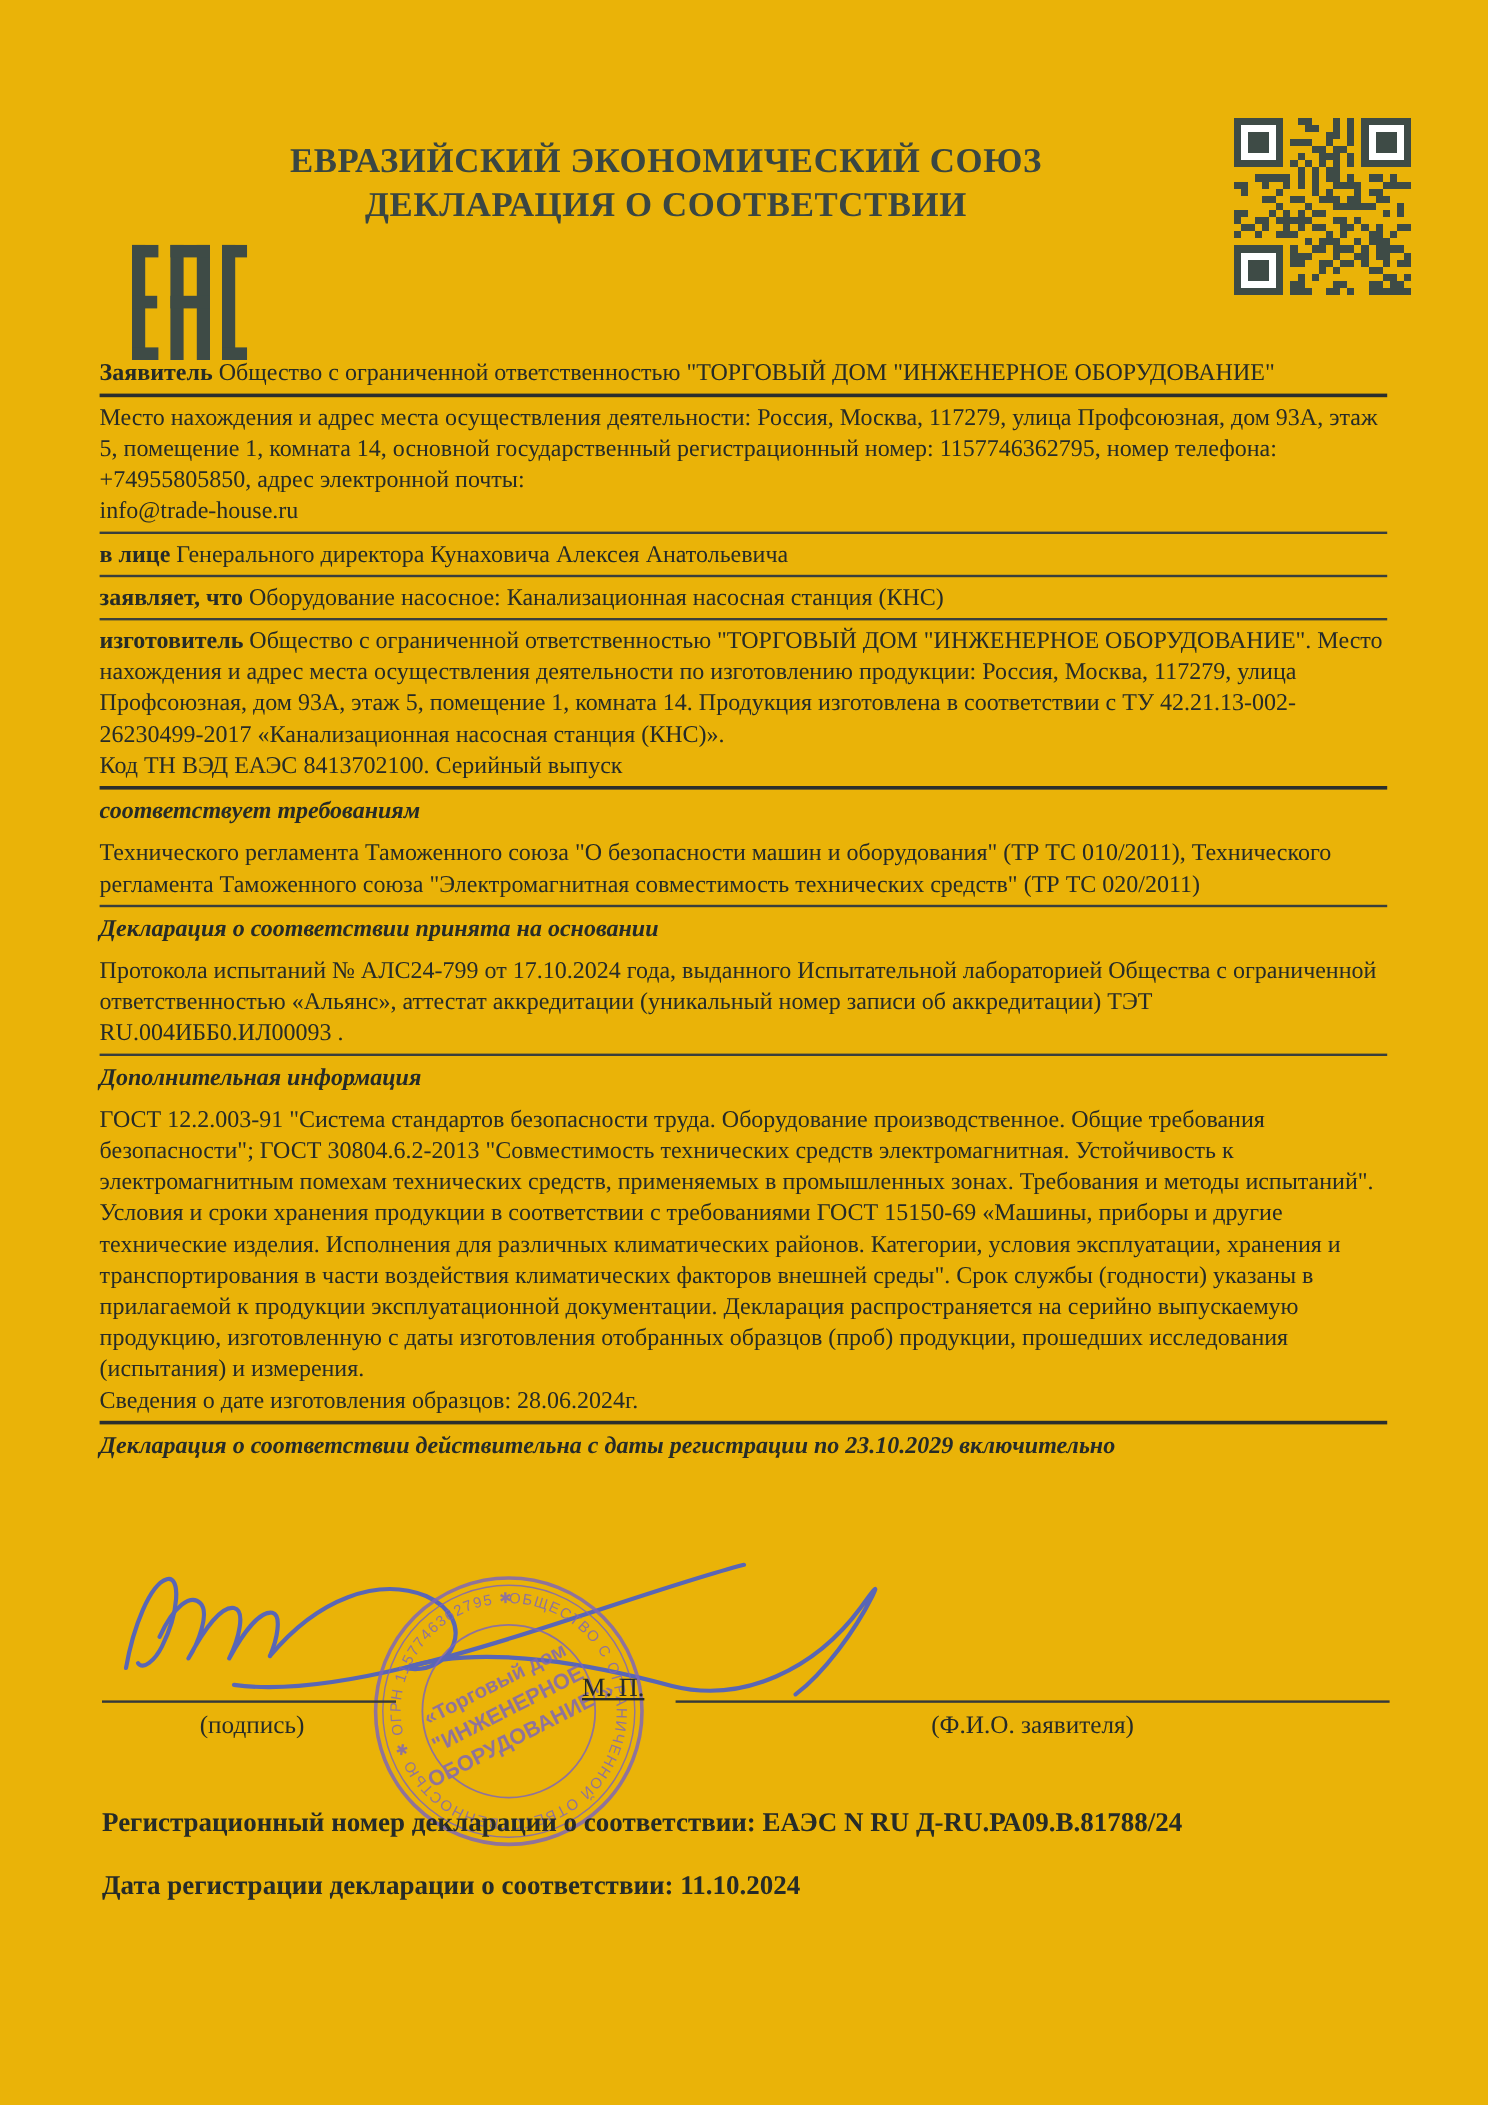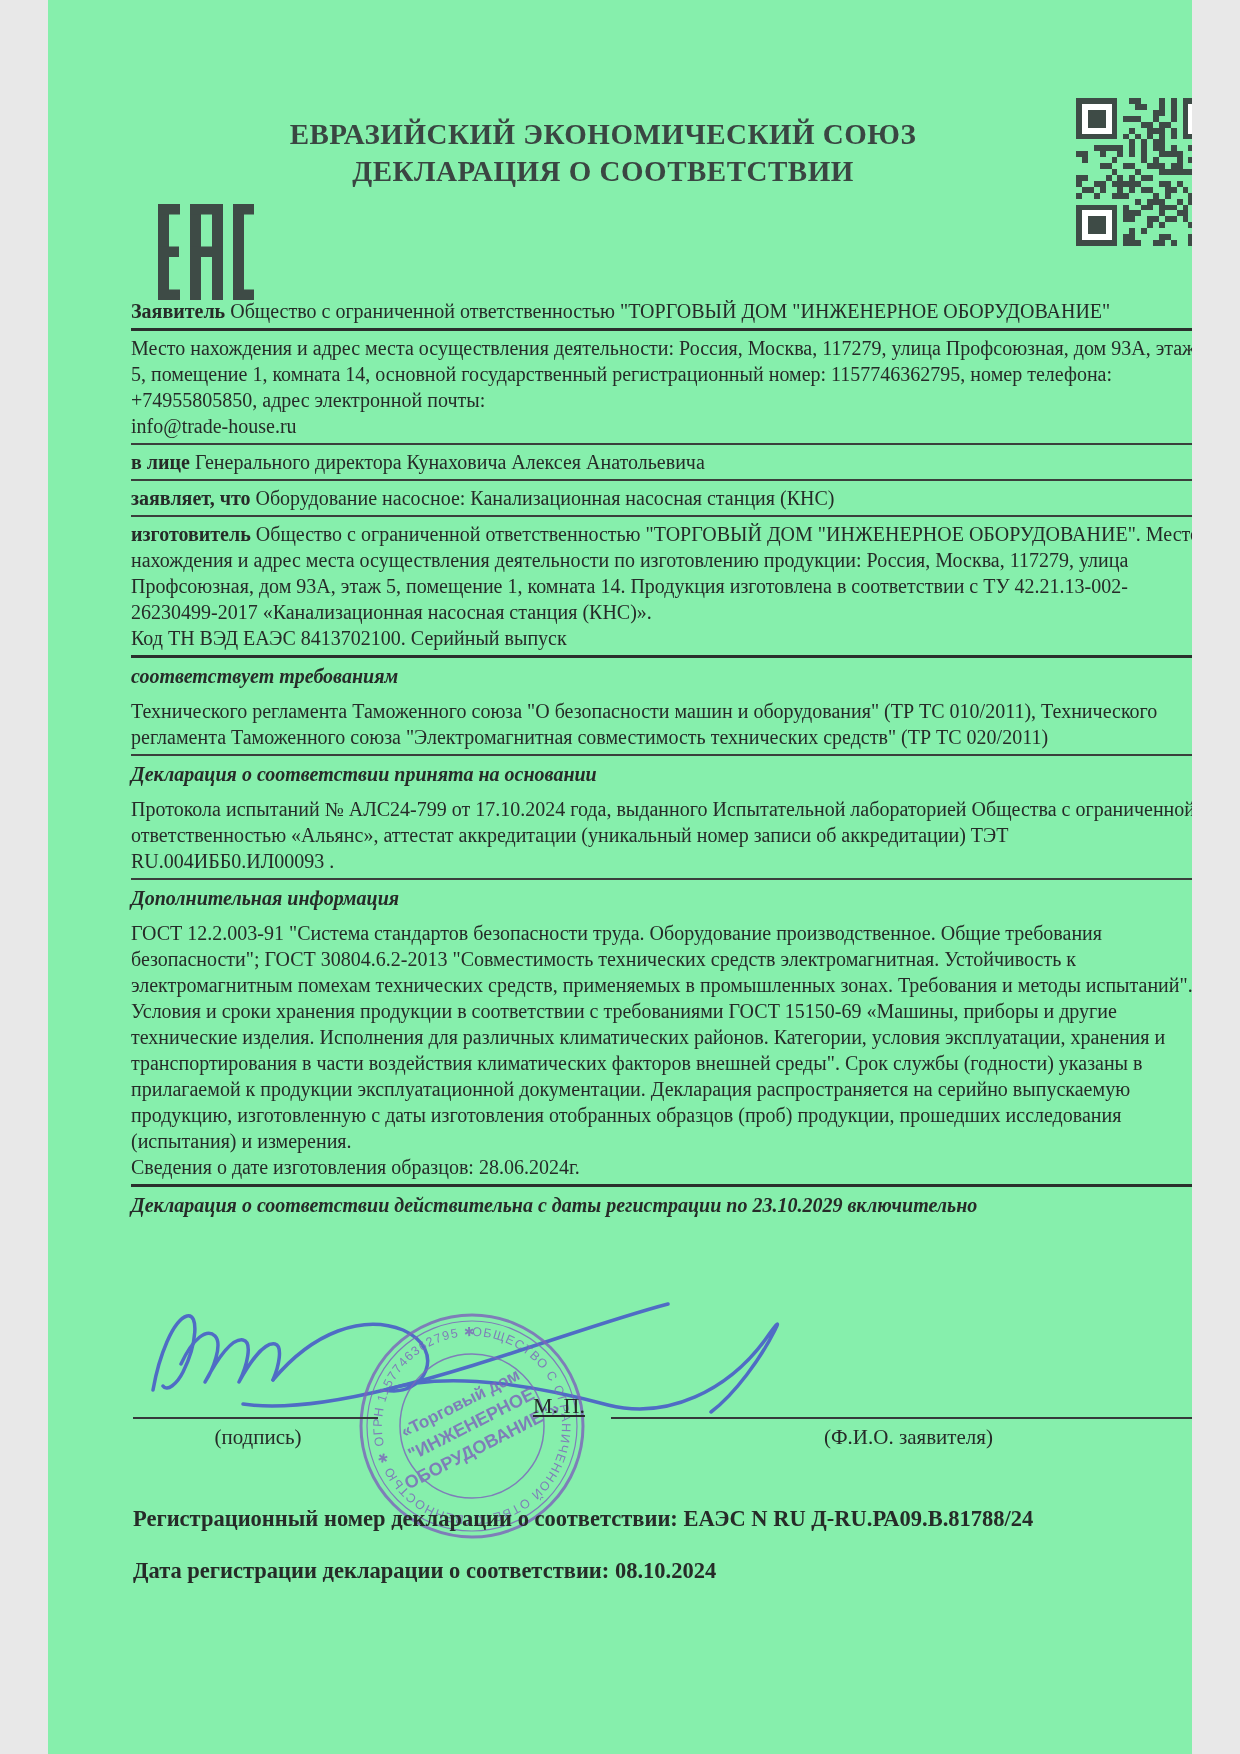--- a/index.html
+++ b/index.html
@@ -1,20 +1,20 @@
 <!DOCTYPE html>
 <html><head>
 <meta charset="utf-8">
 <style>
   html,body{margin:0;padding:0;background:#e8e8e8;}
   .page{
     position:relative;
-    width:1144px;height:1754px;
+    width:1240px;height:1754px;
     margin:0 auto;
-    background:#86efac;
+    background:#eab308;
     font-family:"Liberation Serif","DejaVu Serif",serif;
     color:#262b28;
     overflow:hidden;
   }
   
   .title-block{
     position:absolute;left:85px;top:116px;width:940px;
     text-align:center;font-weight:bold;font-size:29px;line-height:37px;
     letter-spacing:.5px;color:#3a4642;
   }
@@ -364,14 +364,14 @@
 
   <div class="sig-row">
     <div class="sig-line"></div>
     <div class="sig-caption">(подпись)</div>
     <div class="mp">М. П.</div>
     <div class="fio-line"></div>
     <div class="fio-caption">(Ф.И.О. заявителя)</div>
   </div>
 
   <div class="reg-line reg-number">Регистрационный номер декларации о соответствии: ЕАЭС N RU Д-RU.РА09.В.81788/24</div>
-  <div class="reg-line reg-date">Дата регистрации декларации о соответствии: 08.10.2024</div>
+  <div class="reg-line reg-date">Дата регистрации декларации о соответствии: 11.10.2024</div>
 </div>
 
 </body></html>

